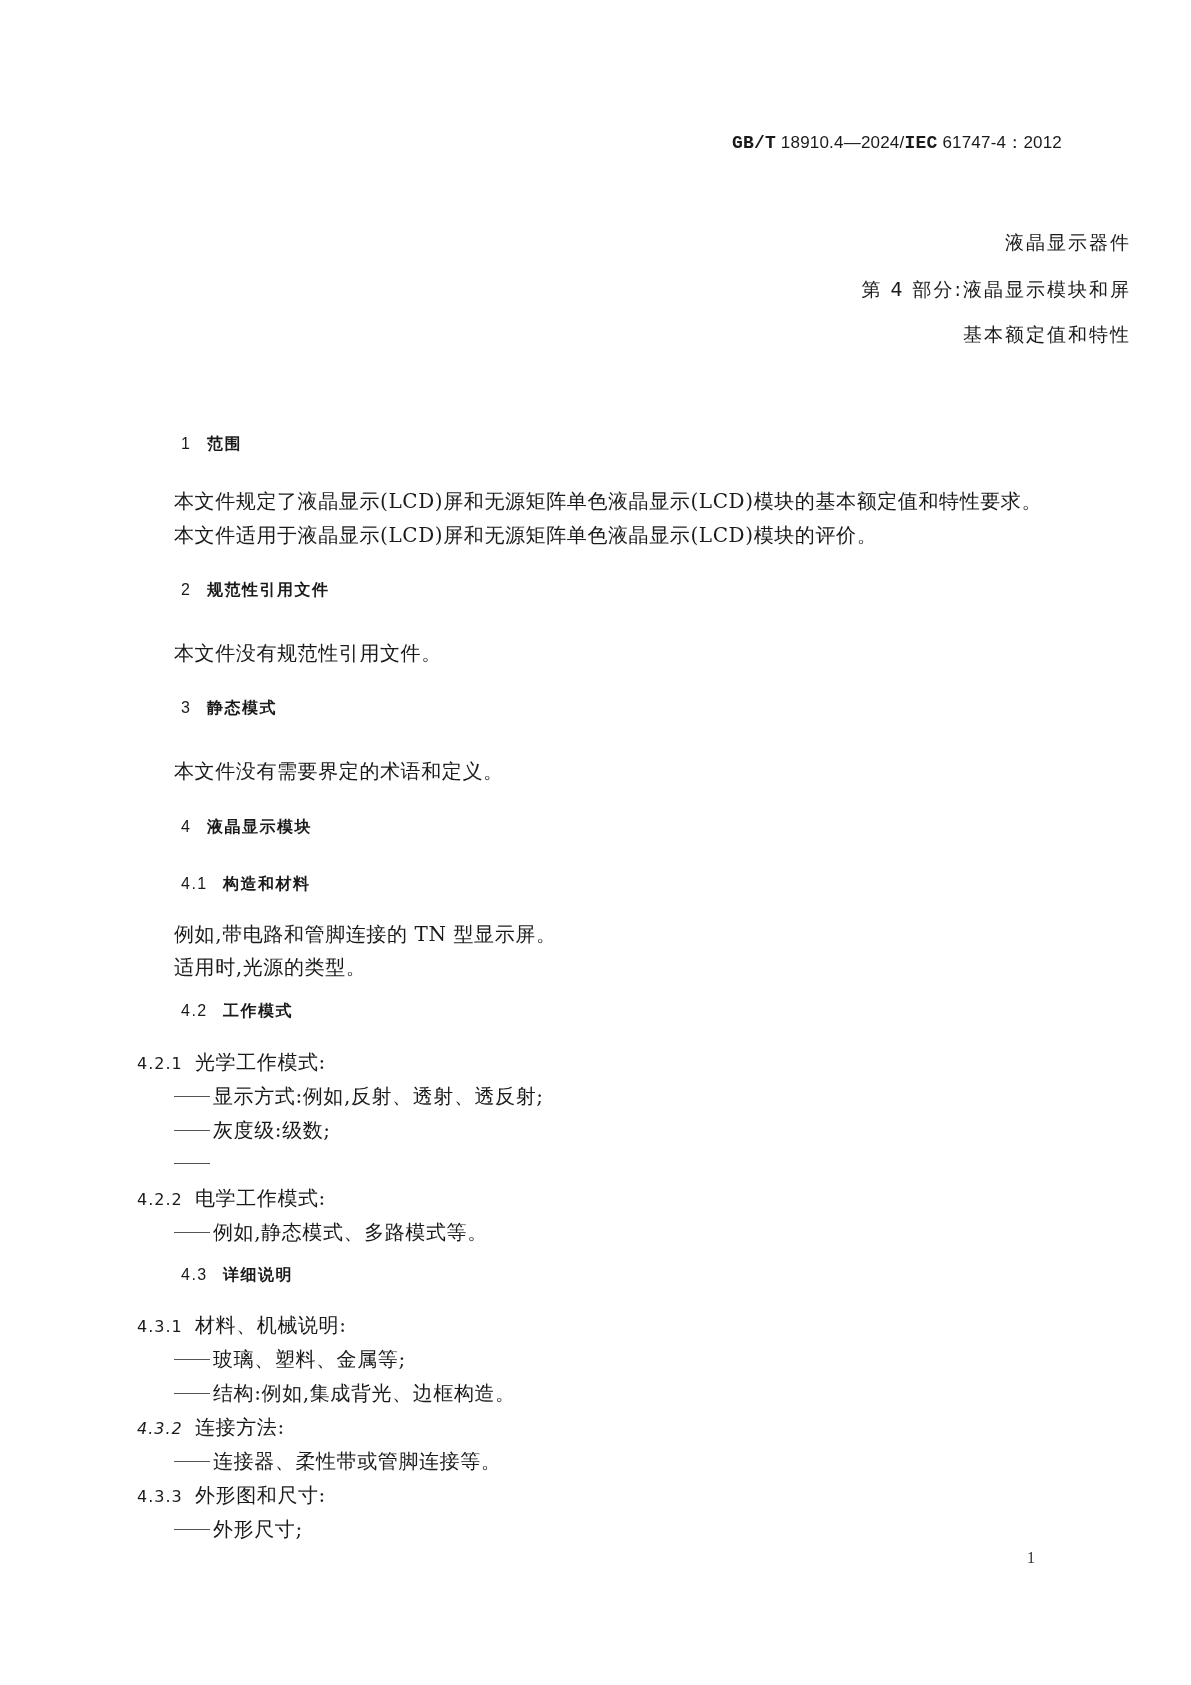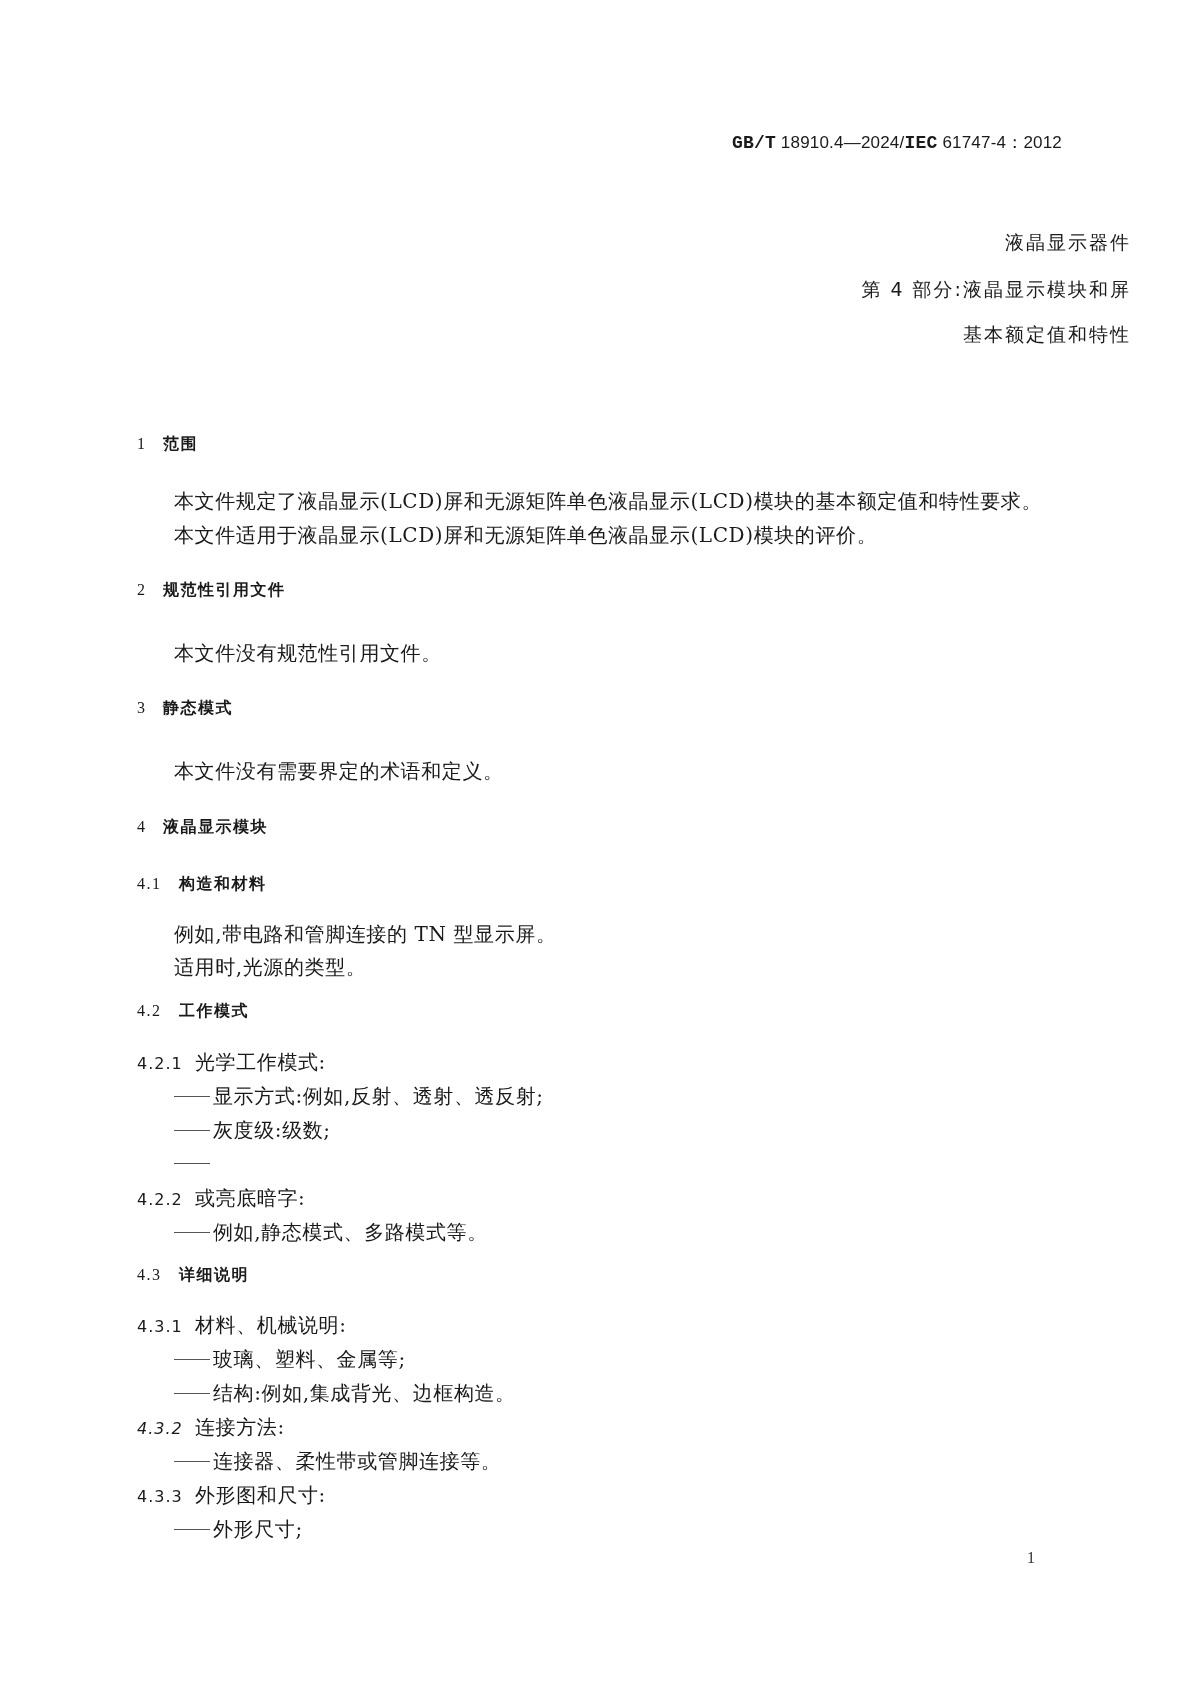--- a/index.html
+++ b/index.html
@@ -1,21 +1,21 @@
 <!DOCTYPE html>
 <html><head>
 <meta charset="utf-8">
 <style>
   html, body { margin: 0; padding: 0; background: #ffffff; }
   body { width: 1191px; height: 1685px; position: relative; overflow: hidden; color: #1a1a1a; }
   .abs { position: absolute; white-space: nowrap; }
   .std-header { right: 129px; top: 131px; font-family: "Liberation Sans", "DejaVu Sans", sans-serif; font-size: 17px; letter-spacing: 0.2px; }
   .std-header b { font-family: Liberation Mono, monospace; font-weight: bold; font-size: 18px; }
   .title { left: 0; width: 1131px; text-align: right; font-family: "DejaVu Sans", "Liberation Sans", sans-serif; font-size: 19px; letter-spacing: 2px; }
-  .h1 { font-family: Liberation Serif, serif; font-size: 16px; font-weight: bold; letter-spacing: 1.5px; }
+  .h1 { font-family: Liberation Sans, sans-serif; font-size: 16px; font-weight: bold; letter-spacing: 1.5px; margin-left: 44px; }
   .h1 .num { display: inline-block; font-weight: normal; }
   .h2 { font-family: "DejaVu Sans", "Liberation Sans", sans-serif; font-size: 16px; letter-spacing: 1px; }
   .h2 .num { display: inline-block; }
   .body { font-family: "DejaVu Serif", "Liberation Serif", serif; font-size: 20px; letter-spacing: 0.6px; }
   .dash { display: inline-block; width: 36px; border-top: 1px solid #555; vertical-align: middle; margin-right: 3px; position: relative; top: -1px; }
   .pagenum { left: 1027px; top: 1549px; font-family: "Liberation Serif", "DejaVu Serif", serif; font-size: 16px; color: #333; }
 </style>
 </head>
 <body>
 
@@ -58,21 +58,21 @@
 </div>
 
 <div class="abs h2" style="left:137px; top:1049px;">
   <span class="num" style="width:58px;">4.2.1</span><span class="body">光学工作模式:</span>
 </div>
 <div class="abs body" style="left:174px; top:1083px;"><span class="dash"></span><span>显示方式:例如,反射、透射、透反射;</span></div>
 <div class="abs body" style="left:174px; top:1117px;"><span class="dash"></span><span>灰度级:级数;</span></div>
 <div class="abs body" style="left:174px; top:1151px;"><span class="dash"></span></div>
 
 <div class="abs h2" style="left:137px; top:1185px;">
-  <span class="num" style="width:58px;">4.2.2</span><span class="body">或亮底暗字:</span>
+  <span class="num" style="width:58px;">4.2.2</span><span class="body">电学工作模式:</span>
 </div>
 <div class="abs body" style="left:174px; top:1219px;"><span class="dash"></span><span>例如,静态模式、多路模式等。</span></div>
 
 <div class="abs h1" style="left:137px; top:1265px;">
   <span class="num" style="width:42px;">4.3</span><span>详细说明</span>
 </div>
 
 <div class="abs h2" style="left:137px; top:1312px;">
   <span class="num" style="width:58px;">4.3.1</span><span class="body">材料、机械说明:</span>
 </div>

